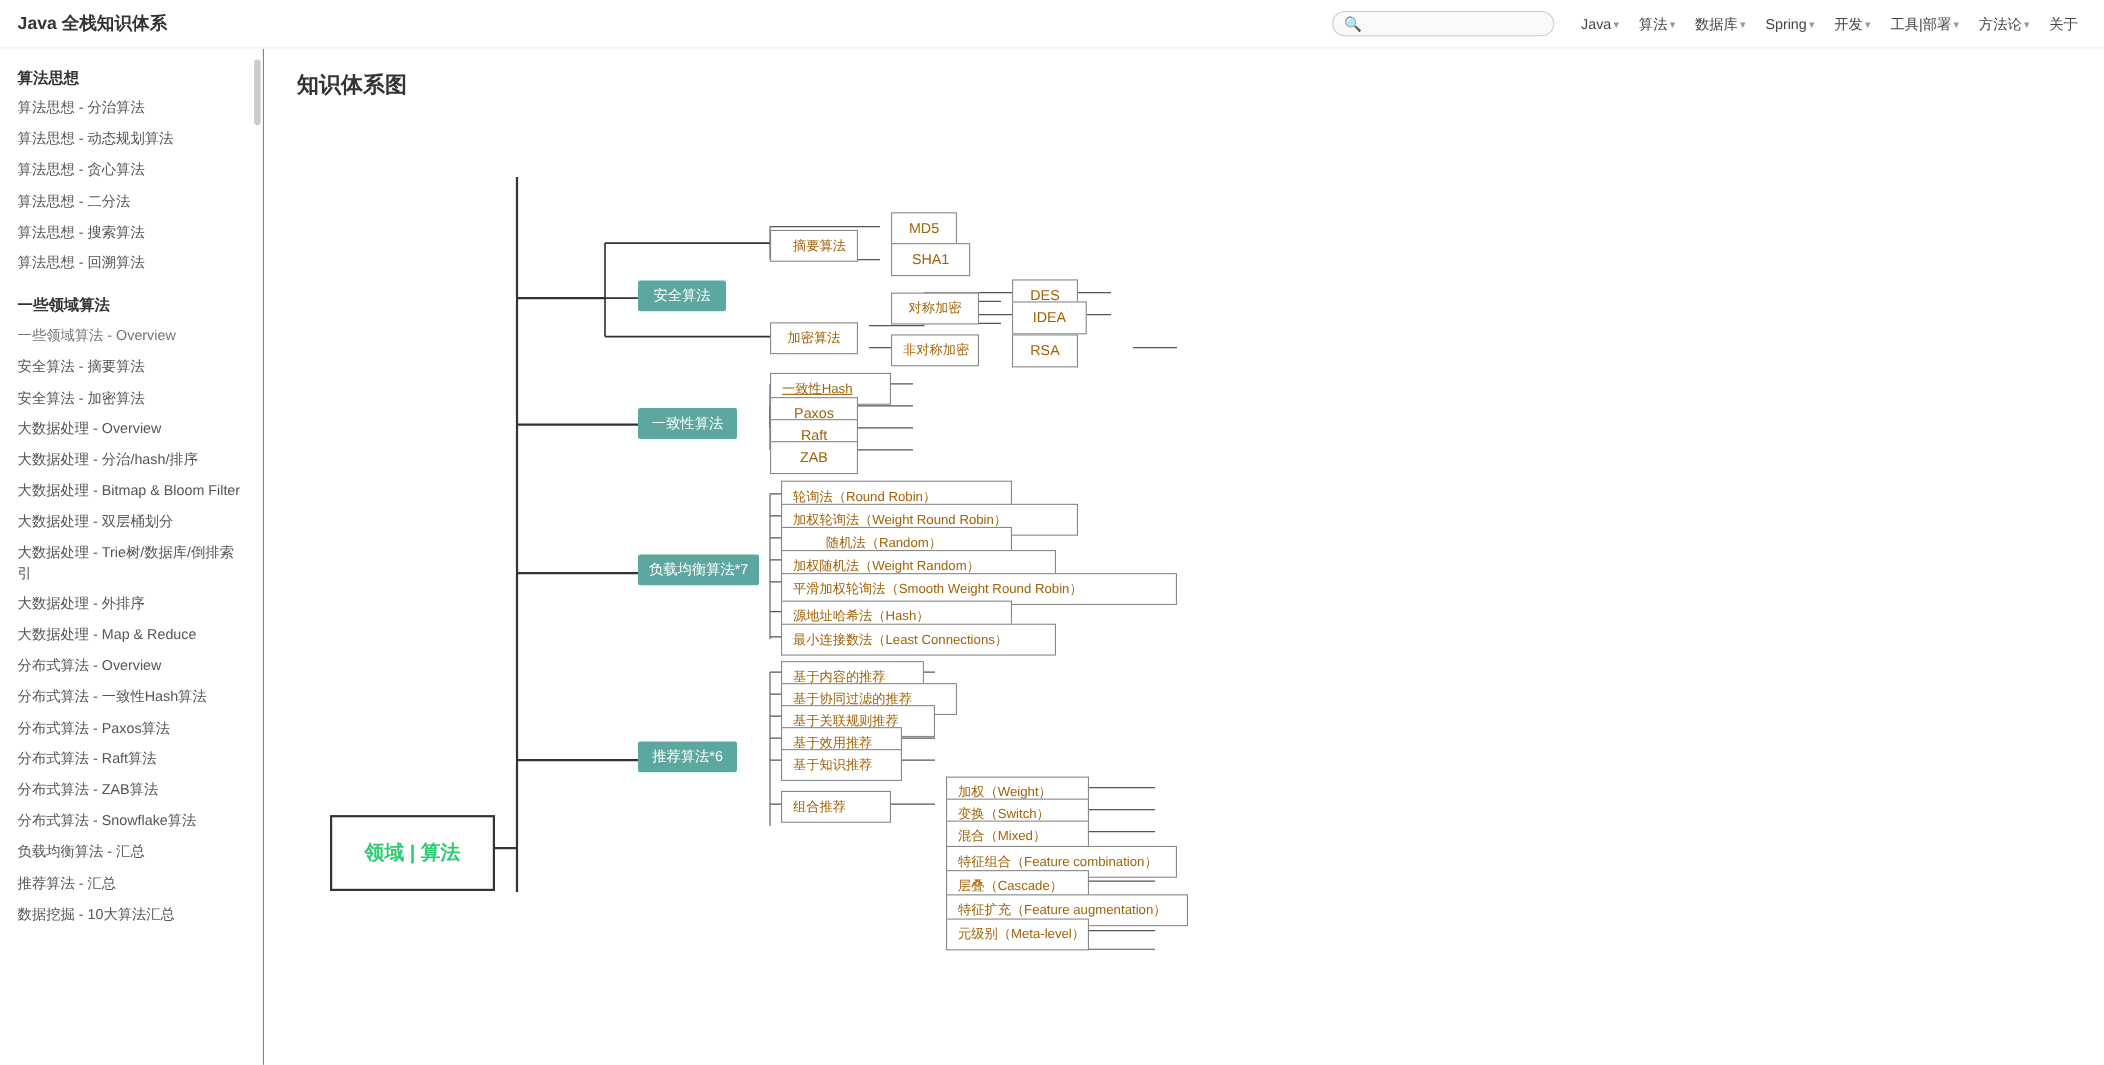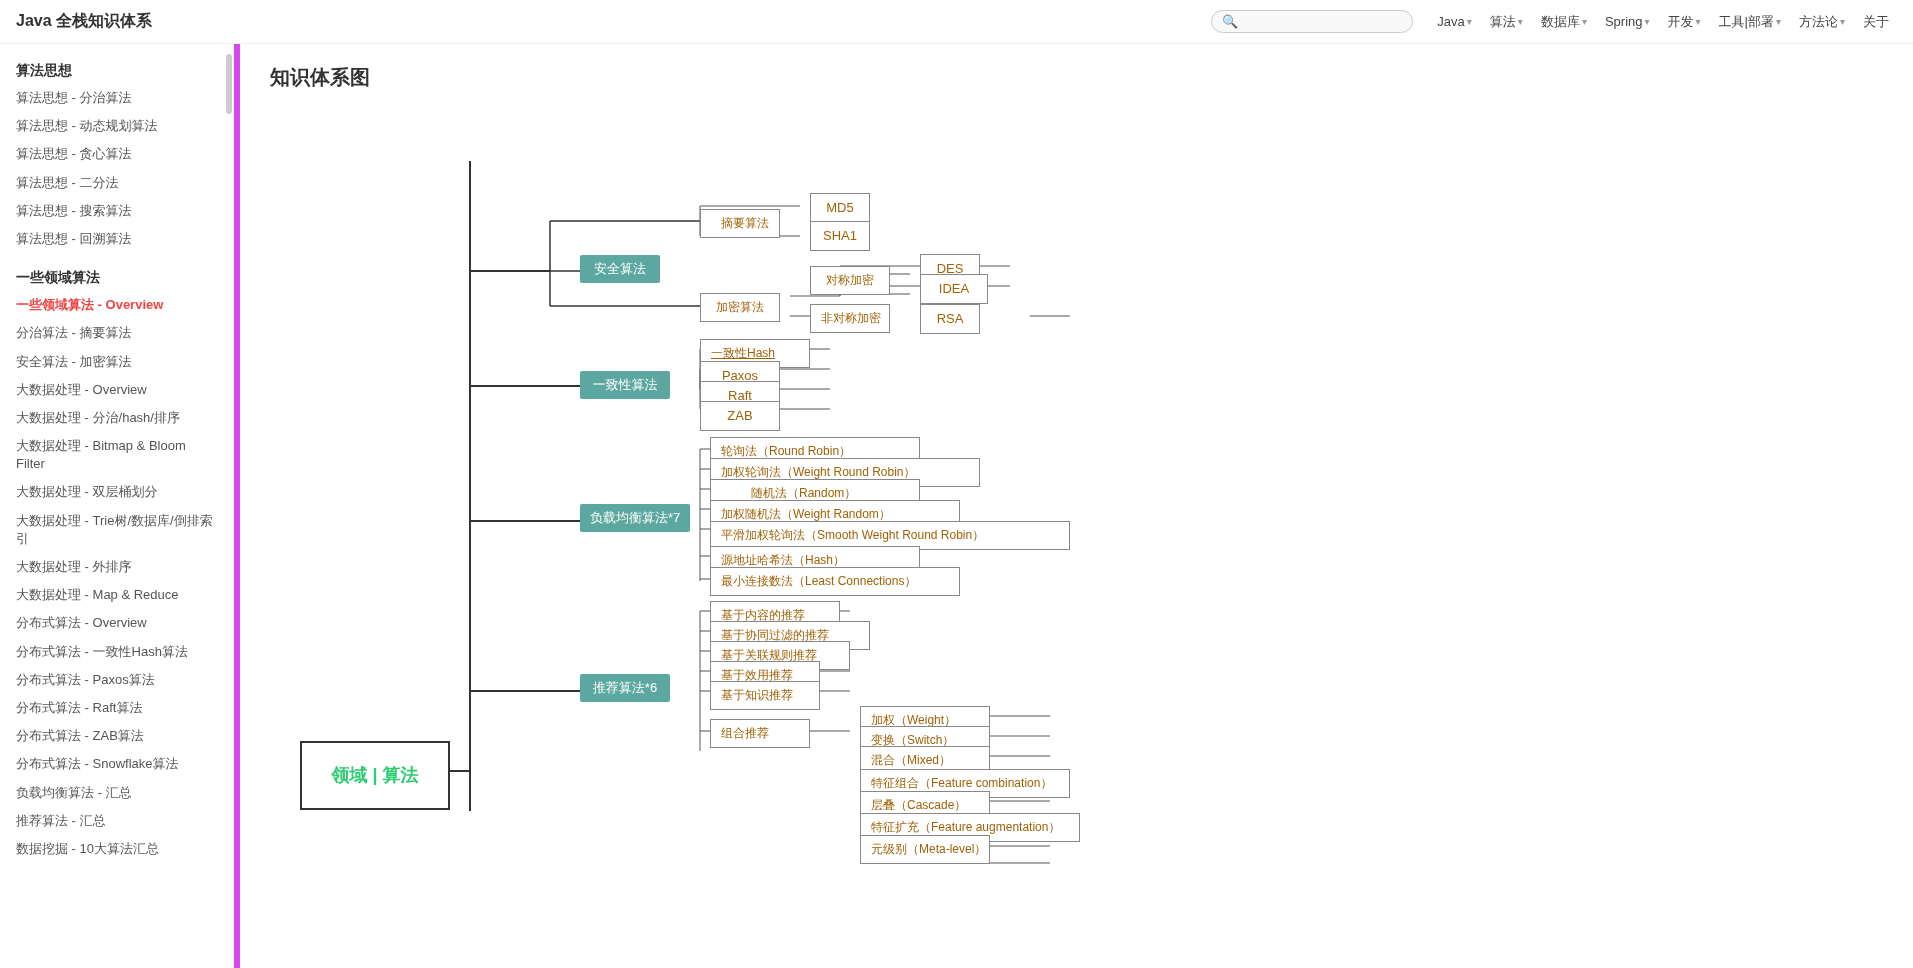--- a/index.html
+++ b/index.html
@@ -60,21 +60,21 @@
     #layout {
       display: flex;
       margin-top: 44px;
       height: calc(100vh - 44px);
     }
 
     
     #sidebar {
       width: 240px;
       min-width: 240px;
-      border-right: 6px solid #d946ef;
+      border-right: 1px solid #d946ef;
       overflow-y: auto;
       padding: 10px 0;
       background: #fff;
       position: relative;
     }
     #sidebar .scroll-indicator {
       position: absolute;
       right: 2px;
       top: 10px;
       width: 6px;
@@ -89,22 +89,22 @@
       padding: 8px 16px 4px 16px;
     }
     .sidebar-item {
       padding: 5px 16px;
       cursor: pointer;
       color: #555;
       font-size: 13px;
       line-height: 1.4;
     }
     .sidebar-item.active {
-      color: #ef4444;
-      font-weight: bold;
+      color: #737373;
+      font-weight: normal;
     }
     .sidebar-divider {
       height: 8px;
     }
 
     
     #main {
       flex: 1;
       overflow: auto;
       padding: 20px 30px;
@@ -214,21 +214,21 @@
     <div class="sidebar-item">算法思想 - 分治算法</div>
     <div class="sidebar-item">算法思想 - 动态规划算法</div>
     <div class="sidebar-item">算法思想 - 贪心算法</div>
     <div class="sidebar-item">算法思想 - 二分法</div>
     <div class="sidebar-item">算法思想 - 搜索算法</div>
     <div class="sidebar-item">算法思想 - 回溯算法</div>
 
     <div class="sidebar-divider"></div>
     <div class="sidebar-section-title">一些领域算法</div>
     <div class="sidebar-item active">一些领域算法 - Overview</div>
-    <div class="sidebar-item">分治算法 - 摘要算法</div>
+    <div class="sidebar-item">安全算法 - 摘要算法</div>
     <div class="sidebar-item">安全算法 - 加密算法</div>
     <div class="sidebar-item">大数据处理 - Overview</div>
     <div class="sidebar-item">大数据处理 - 分治/hash/排序</div>
     <div class="sidebar-item">大数据处理 - Bitmap &amp; Bloom Filter</div>
     <div class="sidebar-item">大数据处理 - 双层桶划分</div>
     <div class="sidebar-item">大数据处理 - Trie树/数据库/倒排索引</div>
     <div class="sidebar-item">大数据处理 - 外排序</div>
     <div class="sidebar-item">大数据处理 - Map &amp; Reduce</div>
     <div class="sidebar-item">分布式算法 - Overview</div>
     <div class="sidebar-item">分布式算法 - 一致性Hash算法</div>
@@ -330,21 +330,21 @@
       </svg>
 
       <div class="node node-green" style="left:30px; top:630px; width:150px; text-align:center;">领域 | 算法</div>
 
       <div class="node node-teal" style="left:310px; top:144px; width:80px; text-align:center;">安全算法</div>
 
       <div class="node node-plain" style="left:430px; top:98px; width:80px; text-align:right; font-size:12px;">摘要算法</div>
 
       <div class="node node-plain" style="left:540px; top:82px; width:60px; text-align:center;">MD5</div>
 
-      <div class="node node-plain" style="left:540px; top:110px; width:60px; text-align:center;">SHA1</div>
+      <div class="node node-plain" style="left:540px; top:110px; width:72px; text-align:center;">SHA1</div>
 
       <div class="node node-plain" style="left:430px; top:182px; width:80px; text-align:center; font-size:12px;">加密算法</div>
 
       <div class="node node-plain" style="left:540px; top:155px; width:80px; text-align:center; font-size:12px;">对称加密</div>
 
       <div class="node node-plain" style="left:650px; top:143px; width:60px; text-align:center;">DES</div>
 
       <div class="node node-plain" style="left:650px; top:163px; width:68px; text-align:center;">IDEA</div>
 
       <div class="node node-plain" style="left:540px; top:193px; width:80px; text-align:center; font-size:12px;">非对称加密</div>

